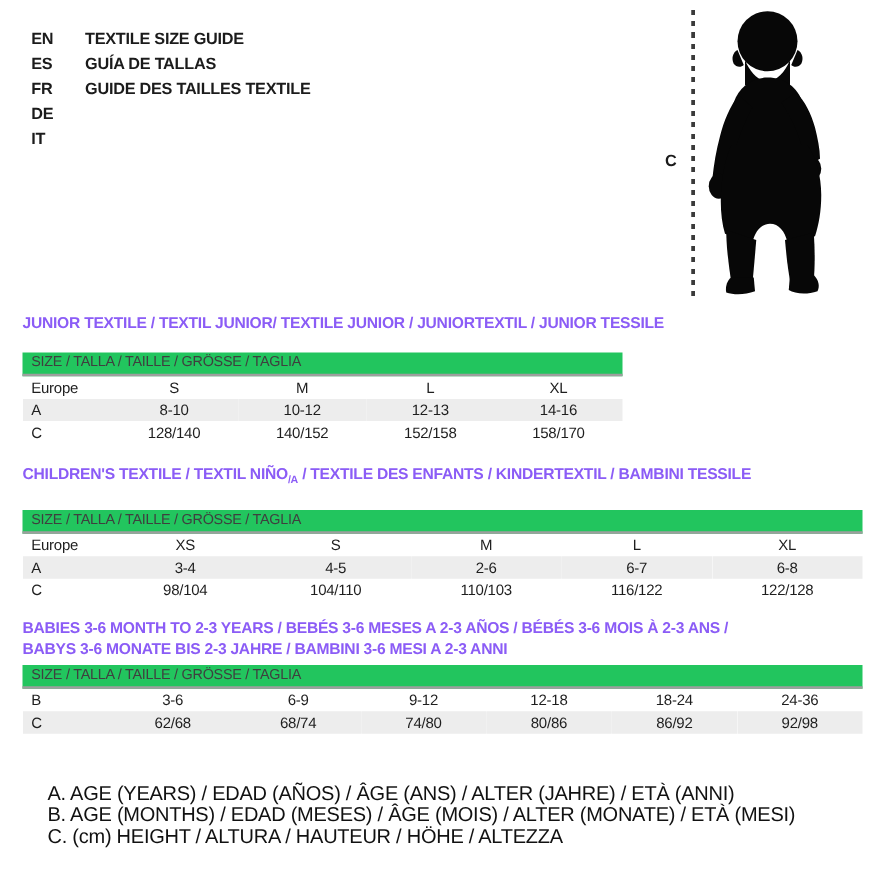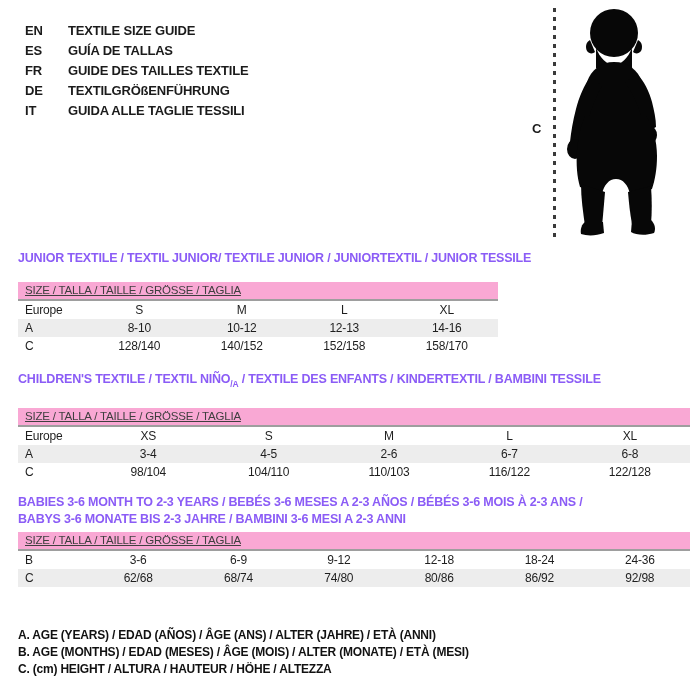--- a/index.html
+++ b/index.html
@@ -22,35 +22,34 @@
   .silhouette{position:absolute;left:45px;top:8px;width:100px;height:230px;}
   
   .section{position:absolute;left:18px;}
   .sec1{top:250px;width:480px;}
   .sec2{top:371px;width:672px;}
   .sec3{top:494px;width:672px;}
   .sec-title{margin:0 0 15px 0;font-size:12.5px;font-weight:bold;line-height:17px;color:#8b5cf6;white-space:nowrap;}
   .sec3 .sec-title{margin-bottom:4px;}
   .sub-note{font-size:8.5px;vertical-align:sub;}
   .size-bar{
-    height:17px;line-height:17px;background:#f9a8d4;color:#3f3f3f;
+    height:17px;line-height:17px;background:#22c55e;color:#3f3f3f;
     font-size:11.5px;padding-left:7px;border-bottom:2px solid #9e9e9e;
     white-space:nowrap;
-    text-decoration:underline;
   }
   table.size-table{border-collapse:collapse;table-layout:fixed;width:100%;}
   table.size-table td{
     height:18px;padding:0;font-size:12px;text-align:center;color:#1e1e1e;
     white-space:nowrap;overflow:hidden;
   }
   table.size-table td.row-label{text-align:left;padding-left:7px;}
   tr.striped td{background:#ededed;}
   
   .footnotes{position:absolute;left:18px;top:627px;}
-  .footnote{font-size:12px;font-weight:bold;line-height:17px;white-space:nowrap;color:#111;}
+  .footnote{font-size:16px;font-weight:normal;line-height:17px;white-space:nowrap;color:#111;margin-left:20px;}
 </style>
 </head>
 <body>
 
 <div class="canvas">
 
   <div class="lang-list">
     <div class="lang-row">
       <span class="lang-code">EN</span>
       <span class="lang-title">TEXTILE SIZE GUIDE</span>
@@ -58,25 +57,23 @@
     <div class="lang-row">
       <span class="lang-code">ES</span>
       <span class="lang-title">GUÍA DE TALLAS</span>
     </div>
     <div class="lang-row">
       <span class="lang-code">FR</span>
       <span class="lang-title">GUIDE DES TAILLES TEXTILE</span>
     </div>
     <div class="lang-row">
       <span class="lang-code">DE</span>
-      <span class="lang-title">TEXTILGRÖßENFÜHRUNG</span>
     </div>
     <div class="lang-row">
       <span class="lang-code">IT</span>
-      <span class="lang-title">GUIDA ALLE TAGLIE TESSILI</span>
     </div>
   </div>
 
   <div class="figure">
     <span class="measure-label">C</span>
     <div class="measure-line"></div>
     <svg class="silhouette" viewBox="0 0 100 230" xmlns="http://www.w3.org/2000/svg">
       <g fill="#070707">
         <ellipse cx="49" cy="25" rx="24" ry="24"></ellipse>
         <path d="M25,32 C21,34 20,39 22,43 C24,46 28,46 30,44 Z"></path>

